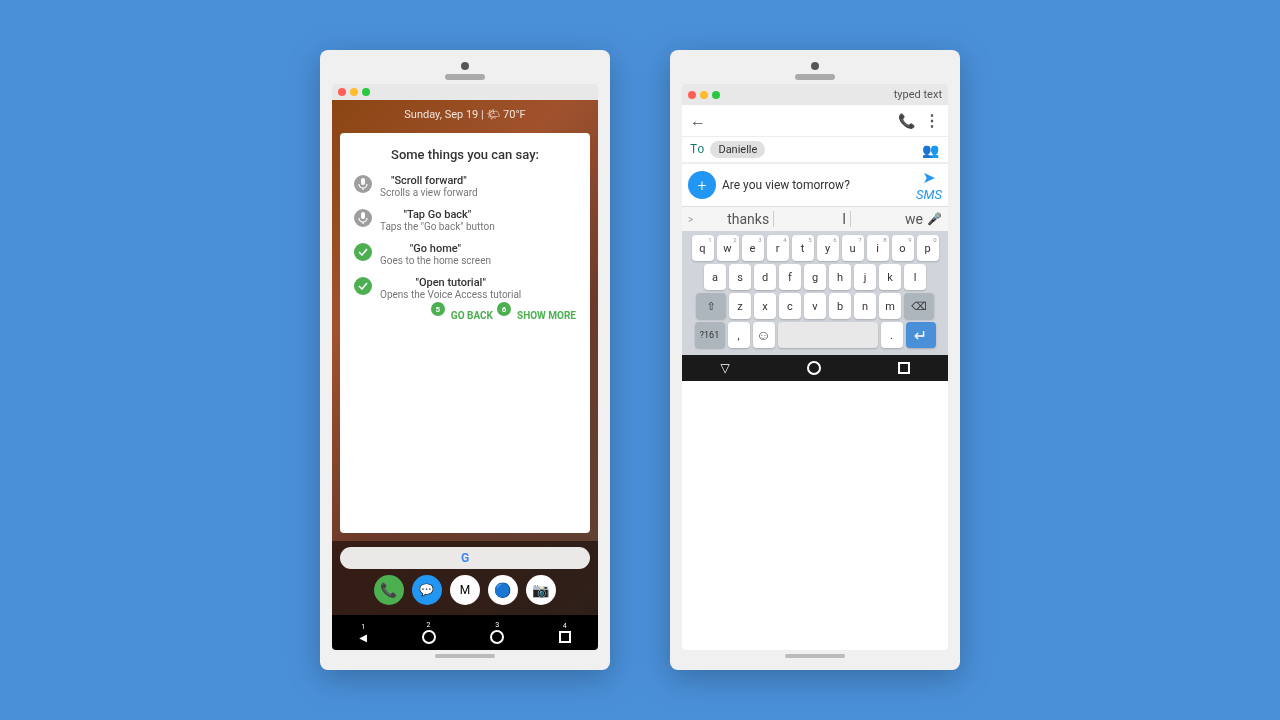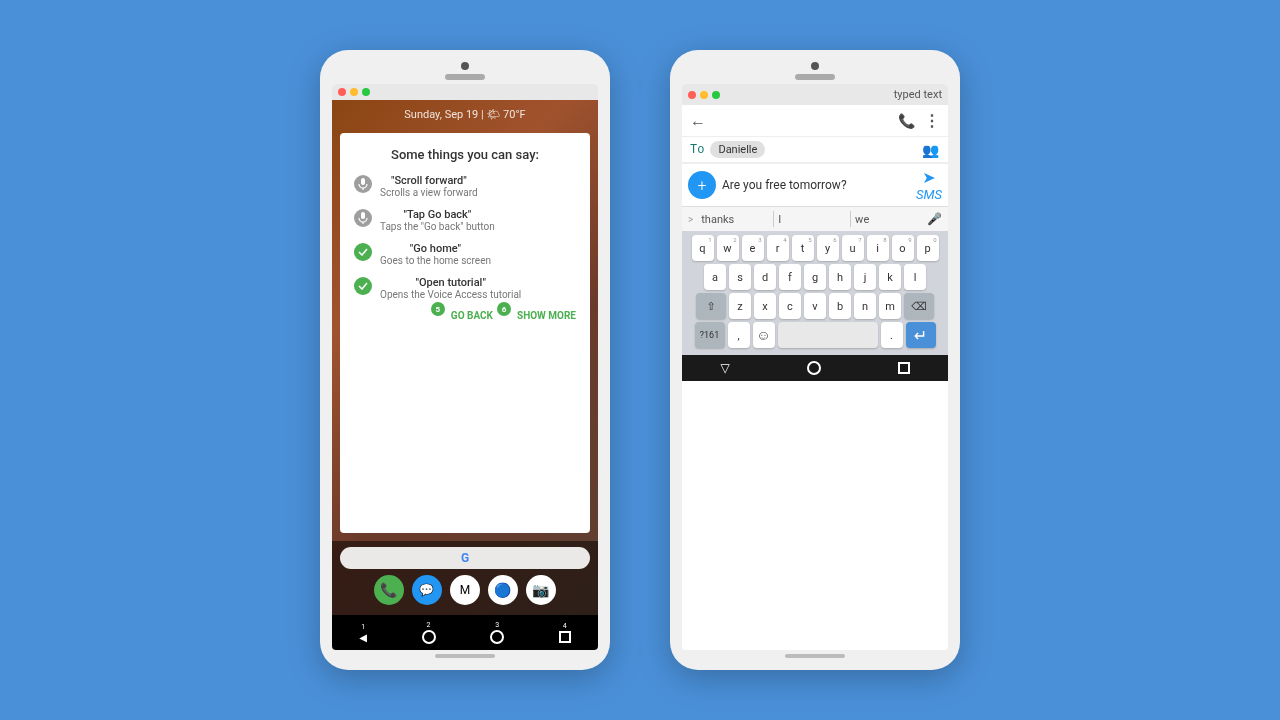--- a/index.html
+++ b/index.html
@@ -13,21 +13,21 @@
       gap: 60px;
       font-family: 'Roboto', Arial, sans-serif;
       overflow: hidden;
     }
 
     
     .phone {
       width: 290px;
       height: 620px;
       background: #f0f0f0;
-      border-radius: 28px;
+      border-radius: 8px;
       padding: 12px;
       display: flex;
       flex-direction: column;
       align-items: center;
       box-shadow: 0 8px 32px rgba(0,0,0,0.25);
       position: relative;
     }
     .phone-top {
       width: 100%;
       display: flex;
@@ -371,22 +371,22 @@
       gap: 4px;
       border-top: 1px solid #ddd;
     }
     .suggest-arrow {
       color: #999;
       font-size: 10px;
       margin-right: 4px;
     }
     .suggest-word {
       flex: 1;
-      text-align: left;
-      font-size: 11px;
+      text-align: right;
+      font-size: 14px;
       color: #555;
     }
     .suggest-divider {
       width: 1px;
       height: 16px;
       background: #ccc;
     }
     .mic-suggest {
       color: #555;
       font-size: 12px;
@@ -606,21 +606,21 @@
 
     <div class="to-bar">
       <span class="to-label">To</span>
       <div class="contact-chip">Danielle</div>
       <div class="add-contact-btn" style="margin-left:auto; font-size:14px;color:#555;">👥</div>
     </div>
 
 
     <div class="msg-input-area">
       <div class="add-btn-circle">+</div>
-      <div class="msg-input-field">Are you free tomorrow?</div>
+      <div class="msg-input-field">Are you view tomorrow?</div>
       <div class="send-btn">
         <span class="send-icon">➤</span>
         <span class="sms-label">SMS</span>
       </div>
     </div>
 
     <div class="keyboard-suggestions">
       <span class="suggest-arrow">&gt;</span>
       <span class="suggest-word">thanks</span>
       <div class="suggest-divider"></div>

